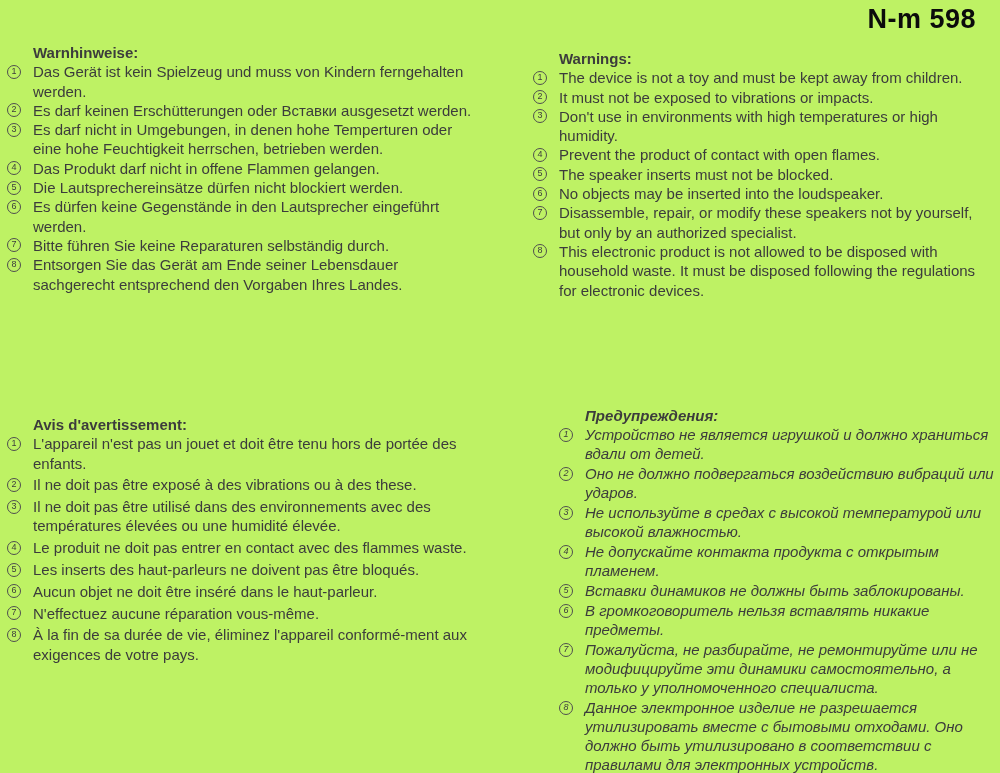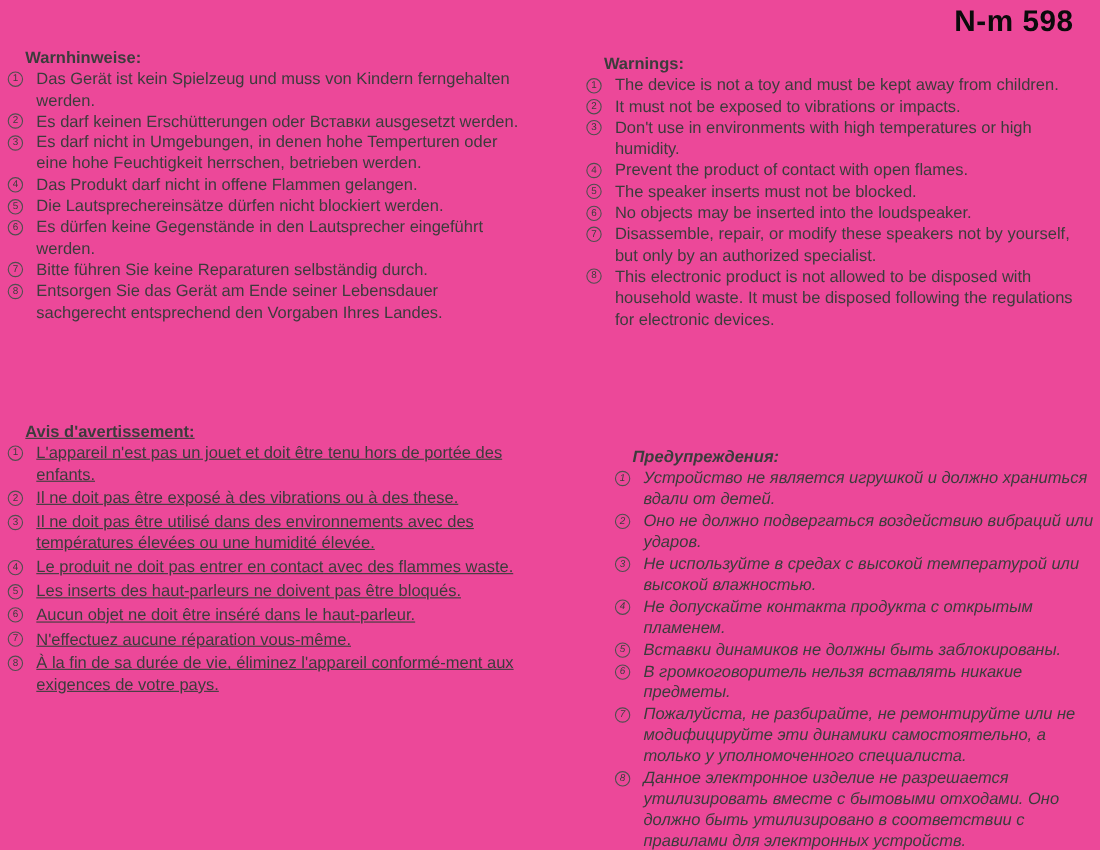--- a/index.html
+++ b/index.html
@@ -4,60 +4,60 @@
 <style>
   html, body { margin: 0; padding: 0; }
   body {
     width: 1000px; height: 773px;
     background: #ffffff;
     font-family: "Liberation Sans", sans-serif;
   }
   .page {
     position: relative;
     width: 1000px; height: 773px;
-    background: #ec4899;
+    background: #bef264;
     overflow: hidden;
   }
   .model-number {
     position: absolute;
     top: 4px; right: 24px;
     font-size: 27px;
     font-weight: bold;
     letter-spacing: 0.5px;
     color: #0b0b0b;
   }
   .section {
     position: absolute;
     color: #3c3c3c;
     font-size: 15px;
     line-height: 19.3px;
   }
   .section-title {
     font-weight: bold;
-    margin-left: 16px;
+    margin-left: 26px;
   }
   .item {
     position: relative;
     padding-left: 26px;
   }
   .num {
     position: absolute;
     left: 0; top: 2.5px;
     width: 14px; height: 14px;
     box-sizing: border-box;
     border: 1.3px solid #4f4f4f;
     border-radius: 50%;
     font-size: 9px;
     line-height: 11.5px;
     text-align: center;
     color: #3c3c3c;
   }
   .sec-de { left: 7px;   top: 43px;  width: 468px; }
   .sec-en { left: 533px; top: 49px;  width: 462px; }
-  .sec-fr { left: 7px;   top: 383px; width: 470px; text-decoration: underline; }
+  .sec-fr { left: 7px;   top: 415px; width: 470px; }
   .sec-ru { left: 559px; top: 406px; width: 442px; line-height: 19px; font-style: italic; }
   .sec-fr .item { margin-bottom: 2.5px; }
   .sec-ru .item { margin-bottom: 1px; }
 </style>
 </head>
 <body>
 
 <div class="page">
 
   <div class="model-number">N-m 598</div>

